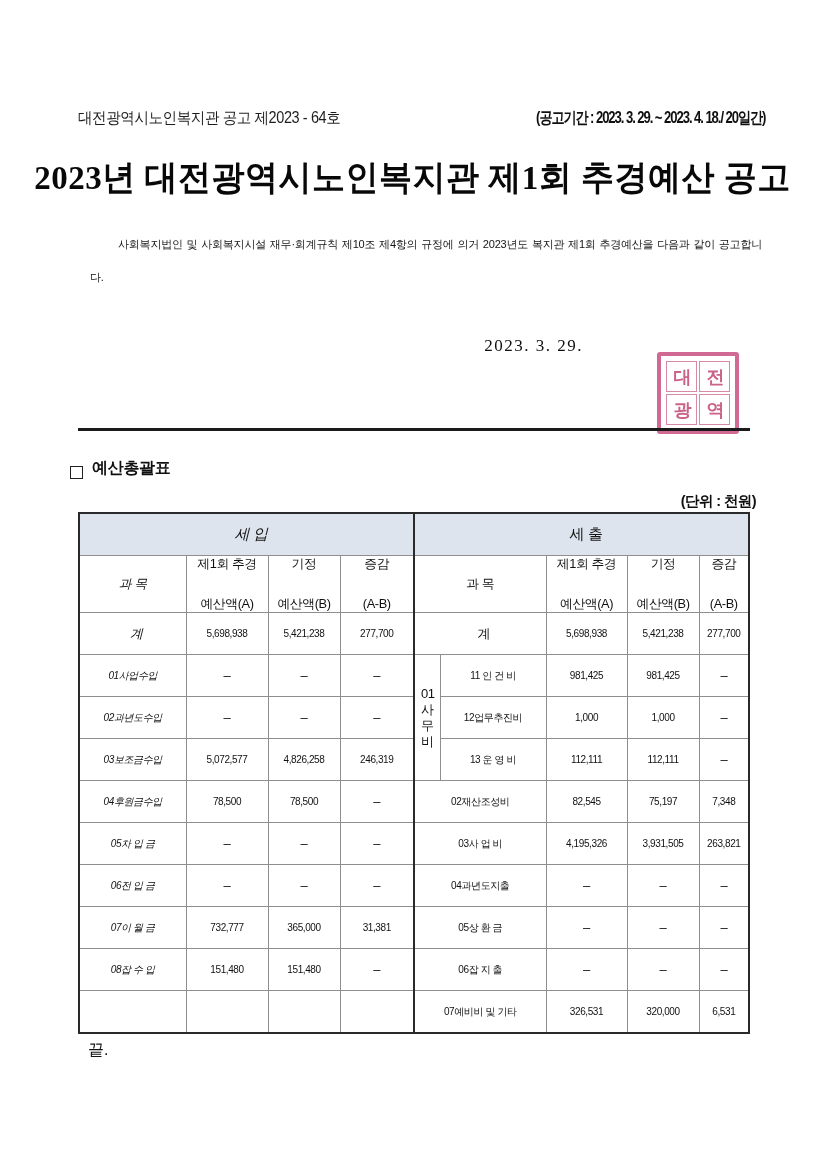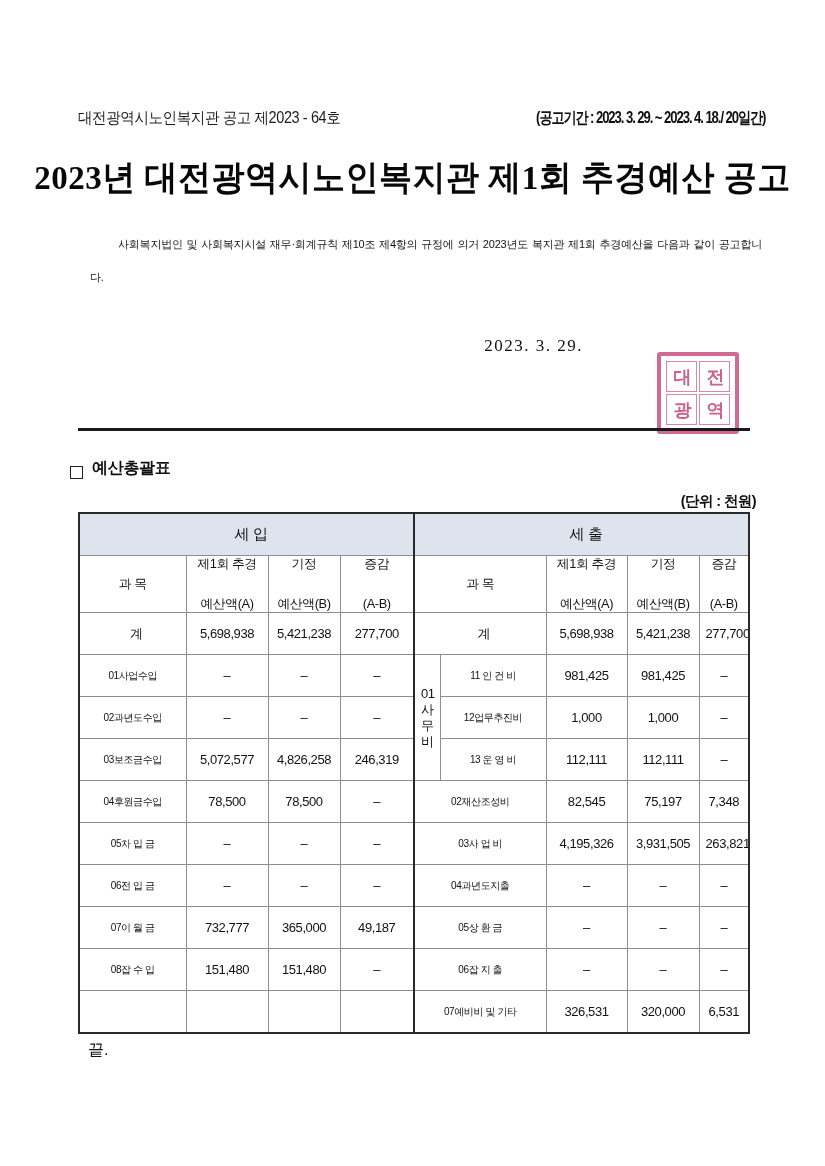--- a/index.html
+++ b/index.html
@@ -200,21 +200,21 @@
   table.budget td, table.budget th {
     border: 1px solid #8e8e90;
     padding: 0 6px;
     height: 41px;
     text-align: center;
     vertical-align: middle;
     font-weight: normal;
     letter-spacing: -0.4px;
     overflow: hidden;
   }
-  .outer-l { border-left: 2.2px solid #2a2a2a !important; }
+  .outer-l { border-left: 2.2px solid #2a2a2a !important; font-style: italic; }
   .outer-r { border-right: 2.2px solid #2a2a2a !important; }
   .outer-t { border-top: 2.2px solid #2a2a2a !important; }
   .outer-b { border-bottom: 2.2px solid #2a2a2a !important; }
   .mid-div { border-right: 2.2px solid #2a2a2a !important; }
 
   .band {
     background: #dde4ee;
     height: 34px;
     font-size: 15px;
     letter-spacing: 9px;
@@ -227,21 +227,21 @@
     line-height: 16px;
   }
   .hdr .l2 { display: block; margin-top: 24px; }
   .subject {
     text-align: left;
     padding-left: 12px;
     font-size: 10px;
     letter-spacing: 0.2px;
   }
   .subject-c { text-align: center; letter-spacing: 7px; text-indent: 7px; }
-  .num { text-align: right; padding-right: 11px; font-size: 13px; letter-spacing: -0.2px; }
+  .num { text-align: right; padding-right: 11px; font-size: 10px; letter-spacing: -0.2px; }
   .dash { text-align: right; padding-right: 14px; font-size: 13px; }
   .vlabel {
     width: 26px;
     padding: 0;
     font-size: 13px;
     line-height: 16px;
     letter-spacing: 0;
   }
   .vlabel span { display: block; }
   .blank-cell { }
@@ -418,21 +418,21 @@
           <td class="subject" colspan="2">04과년도지출</td>
           <td class="dash">–</td>
           <td class="dash">–</td>
           <td class="dash outer-r">–</td>
         </tr>
 
         <tr>
           <td class="outer-l subject">07이  월  금</td>
           <td class="num">732,777</td>
           <td class="num">365,000</td>
-          <td class="num mid-div">49,187</td>
+          <td class="num mid-div">31,381</td>
           <td class="subject" colspan="2">05상  환  금</td>
           <td class="dash">–</td>
           <td class="dash">–</td>
           <td class="dash outer-r">–</td>
         </tr>
 
         <tr>
           <td class="outer-l subject">08잡  수  입</td>
           <td class="num">151,480</td>
           <td class="num">151,480</td>

